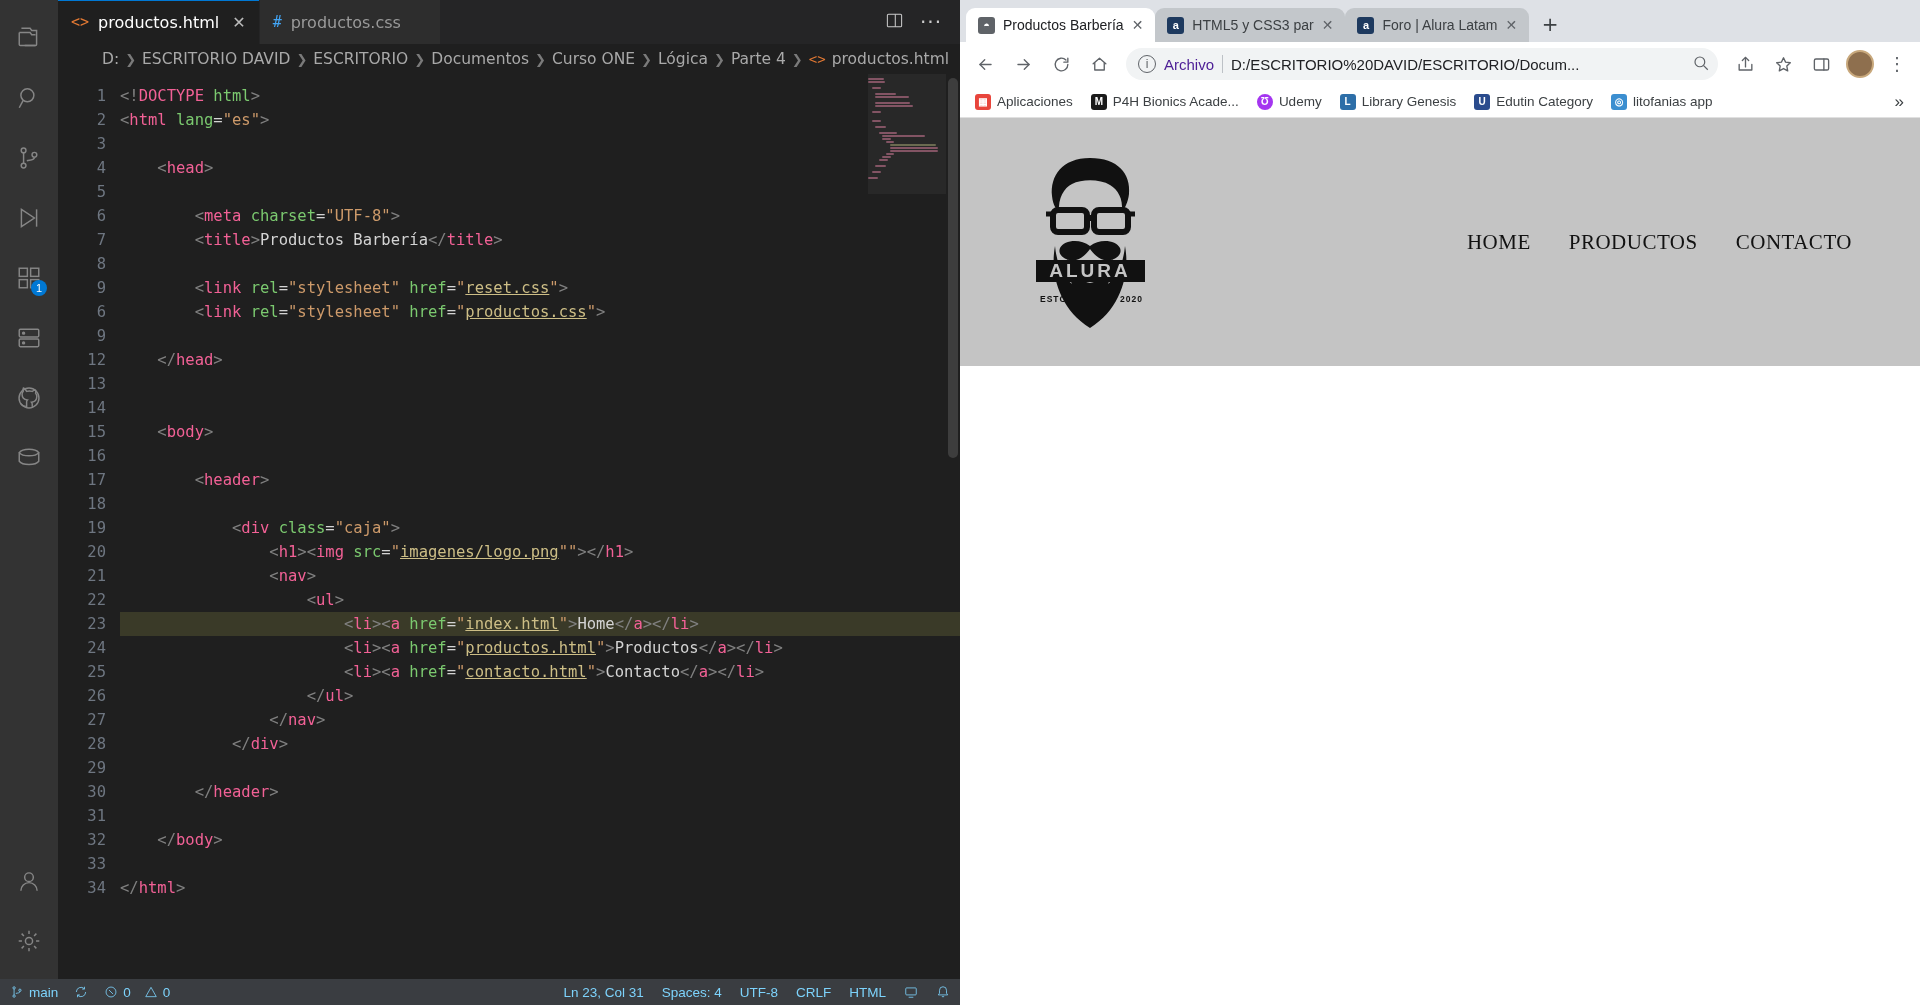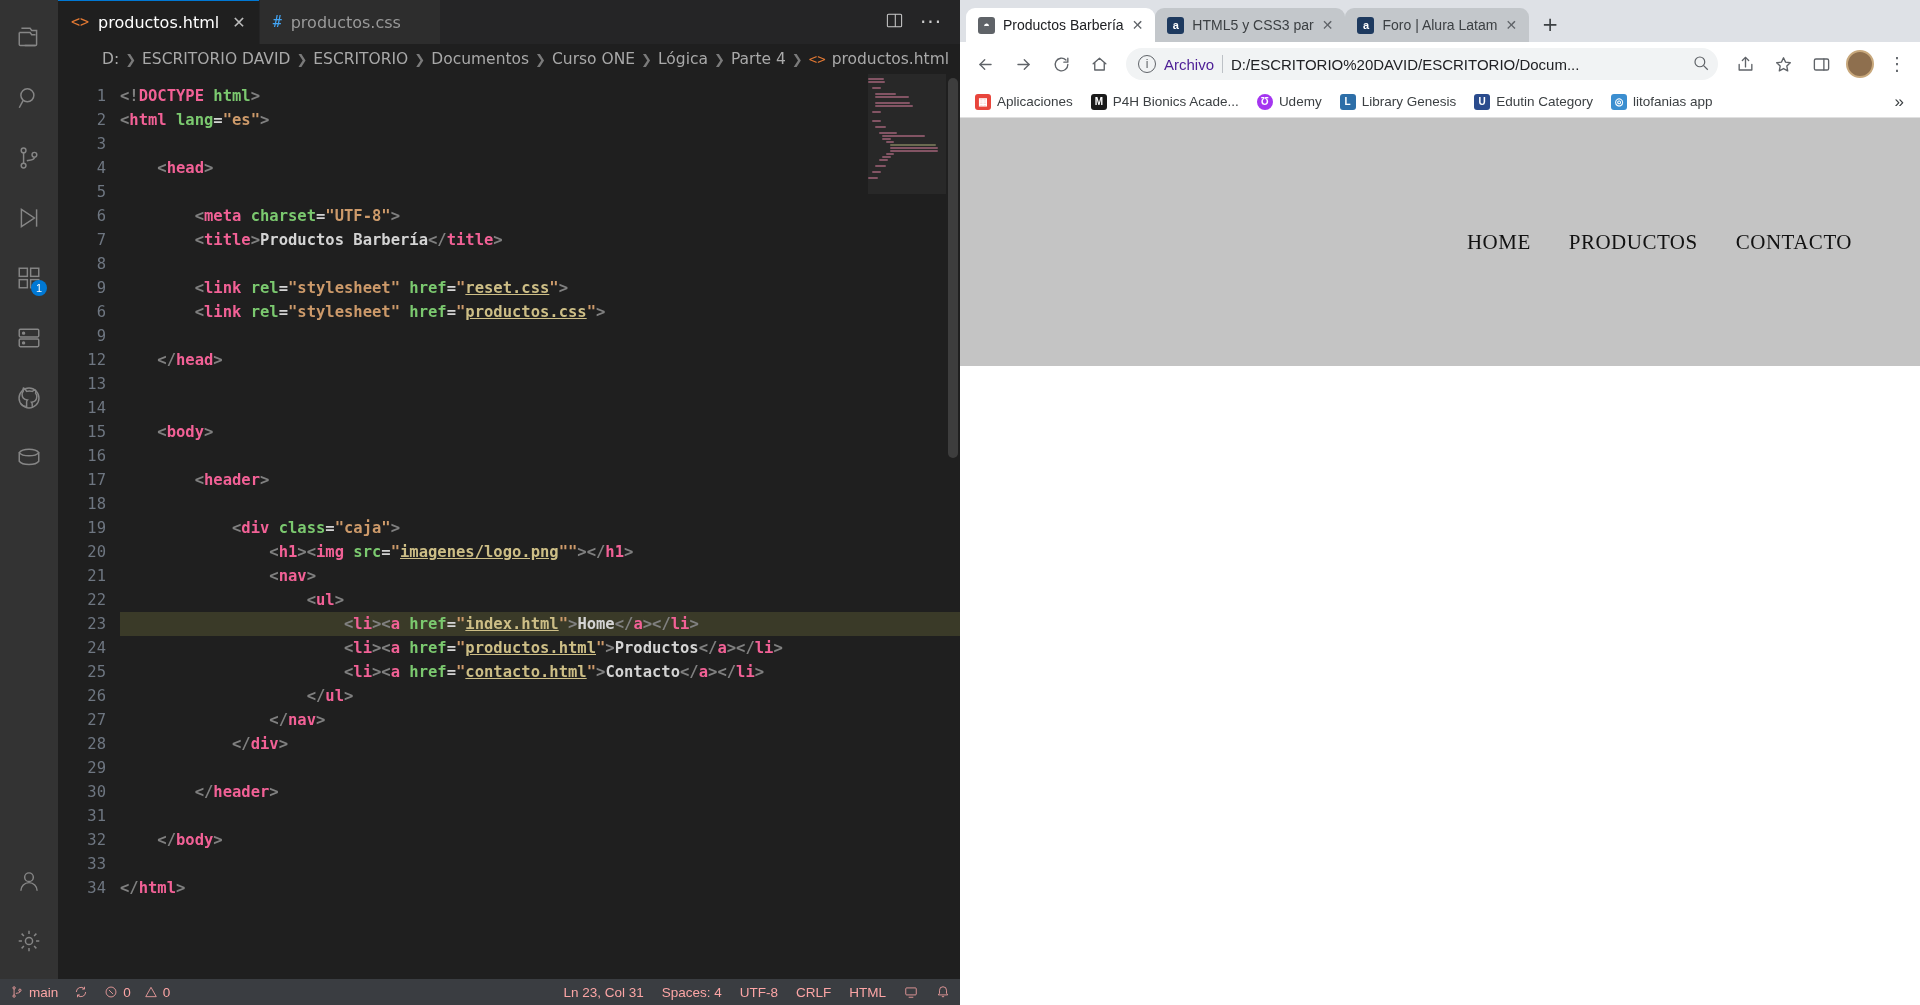--- a/index.html
+++ b/index.html
@@ -45,21 +45,21 @@
      font-family:"DejaVu Sans", sans-serif;}
   .bc-sep { color:#7a7a7a; font-size:13px; }
   .bc-item { cursor:pointer; }
   .bc-ic { color:#e37933; font-family:"DejaVu Sans Mono",monospace; font-size:14px;}
 
   
   .codearea { flex:1; position:relative; display:flex; background:#1f1f1f; overflow:hidden;
      font-family:"DejaVu Sans Mono","Liberation Mono", monospace; font-size:15.5px; line-height:24px; }
   .gutter { width:62px; flex:0 0 62px; text-align:right; padding:10px 14px 0 0; color:#6e7681; user-select:none;}
   .gutter div { height:24px; }
-  .codelines { flex:1; padding:10px 0 0 0; position:relative; min-width:0; overflow:hidden; white-space:pre;font-weight:bold; }
+  .codelines { flex:1; padding:10px 0 0 0; position:relative; min-width:0; overflow:hidden; white-space:pre; }
   .cl { height:24px; position:relative; }
   .cl.hl { background:#3a3a28; }
   .cl.hl::after{ content:""; }
   
   .t-punct  { color:#808080; }
   .t-tag    { color:#f26196; }
   .t-attr2  { color:#7bc96f; }
   .t-str    { color:#cd9a6a; }
   .t-text   { color:#d4d4d4; }
   .t-doct   { color:#f26196; }
@@ -70,21 +70,21 @@
 
   
   .minimap { position:absolute; right:14px; top:0; width:78px; height:100%; pointer-events:none; }
   .mm-line { position:absolute; height:2px; border-radius:1px; }
   .mm-slider { position:absolute; right:0; top:0; width:78px; height:120px; background:rgba(255,255,255,.045); }
   .scroll-dec { position:absolute; right:0; top:0; width:14px; height:100%; background:transparent; }
   .scroll-thumb{ position:absolute; right:2px; top:4px; width:10px; height:380px; background:rgba(200,200,200,.18); border-radius:5px;}
 
   
   .statusbar { height:26px; background:#3a3d41; display:flex; align-items:center;
-     color:#fca5a5; font-size:13.5px; padding:0 10px; gap:16px; font-family:"Liberation Sans",sans-serif; }
+     color:#7dd3fc; font-size:13.5px; padding:0 10px; gap:16px; font-family:"Liberation Sans",sans-serif; }
   .sb-item { display:flex; align-items:center; gap:5px; cursor:pointer; white-space:nowrap;}
   .sb-right { margin-left:auto; display:flex; align-items:center; gap:18px; }
   .statusbar svg { width:14px; height:14px; stroke:currentColor; fill:none; stroke-width:1.4; }
 
   
   #browser { width:960px; height:1005px; background:#dee1e6; display:flex; flex-direction:column; position:relative;}
   .btabbar { height:42px; background:#dee1e6; display:flex; align-items:flex-end; padding-left:6px; gap:0; }
   .btab { height:34px; display:flex; align-items:center; gap:8px; padding:0 12px;
      border-radius:9px 9px 0 0; font-size:14px; color:#3c4043; max-width:210px; min-width:180px;
      background:#c3c7cb; cursor:pointer; white-space:nowrap; overflow:hidden;
@@ -486,20 +486,40 @@
       </div>
       <div class="bm">
         <span class="bmic" style="background:#3b8ed0">◎</span>
         <span>litofanias app</span>
       </div>
       <div class="bm-overflow">»</div>
     </div>
 
     <div class="viewport">
       <div class="site-header">
+        <div class="site-logo">
+          <svg viewBox="0 0 125 185" width="125" height="185" aria-hidden="true">
+
+            <path d="M62 8 C34 8 22 26 24 46 C25 56 29 60 31 62 C30 48 36 38 44 34 C54 29 72 29 82 35 C90 40 95 48 94 62 C97 58 100 52 101 44 C103 24 90 8 62 8 Z" fill="#111"></path>
+
+            <rect x="25" y="60" width="34" height="22" rx="5" fill="none" stroke="#111" stroke-width="6"></rect>
+            <rect x="66" y="60" width="34" height="22" rx="5" fill="none" stroke="#111" stroke-width="6"></rect>
+            <path d="M59 68 h7" stroke="#111" stroke-width="6"></path>
+            <path d="M18 64 h7 M100 64 h7" stroke="#111" stroke-width="5"></path>
+
+            <path d="M62 96 C52 88 36 90 32 98 C29 105 38 112 48 110 C55 108 59 103 62 99 C65 103 69 108 76 110 C86 112 95 105 92 98 C88 90 72 88 62 96 Z" fill="#111"></path>
+
+            <path d="M27 96 C22 122 30 158 62 178 C94 158 102 122 97 96 C95 116 88 128 80 134 C86 122 86 112 84 108 C80 124 70 132 62 133 C54 132 44 124 40 108 C38 112 38 122 44 134 C36 128 29 116 27 96 Z" fill="#111"></path>
+
+            <rect x="8" y="110" width="109" height="22" fill="#111"></rect>
+            <text x="62" y="127" text-anchor="middle" fill="#c4c4c4" font-family="'Liberation Sans',sans-serif" font-size="19" font-weight="bold" letter-spacing="3">ALURA</text>
+            <text x="12" y="152" fill="#111" font-family="'Liberation Sans',sans-serif" font-size="8.5" font-weight="bold" letter-spacing="1">ESTO</text>
+            <text x="92" y="152" fill="#111" font-family="'Liberation Sans',sans-serif" font-size="8.5" font-weight="bold" letter-spacing="1">2020</text>
+          </svg>
+        </div>
         <nav class="site-nav">
           <span>HOME</span>
           <span>PRODUCTOS</span>
           <span>CONTACTO</span>
         </nav>
       </div>
     </div>
   </div>
 </div>
 

